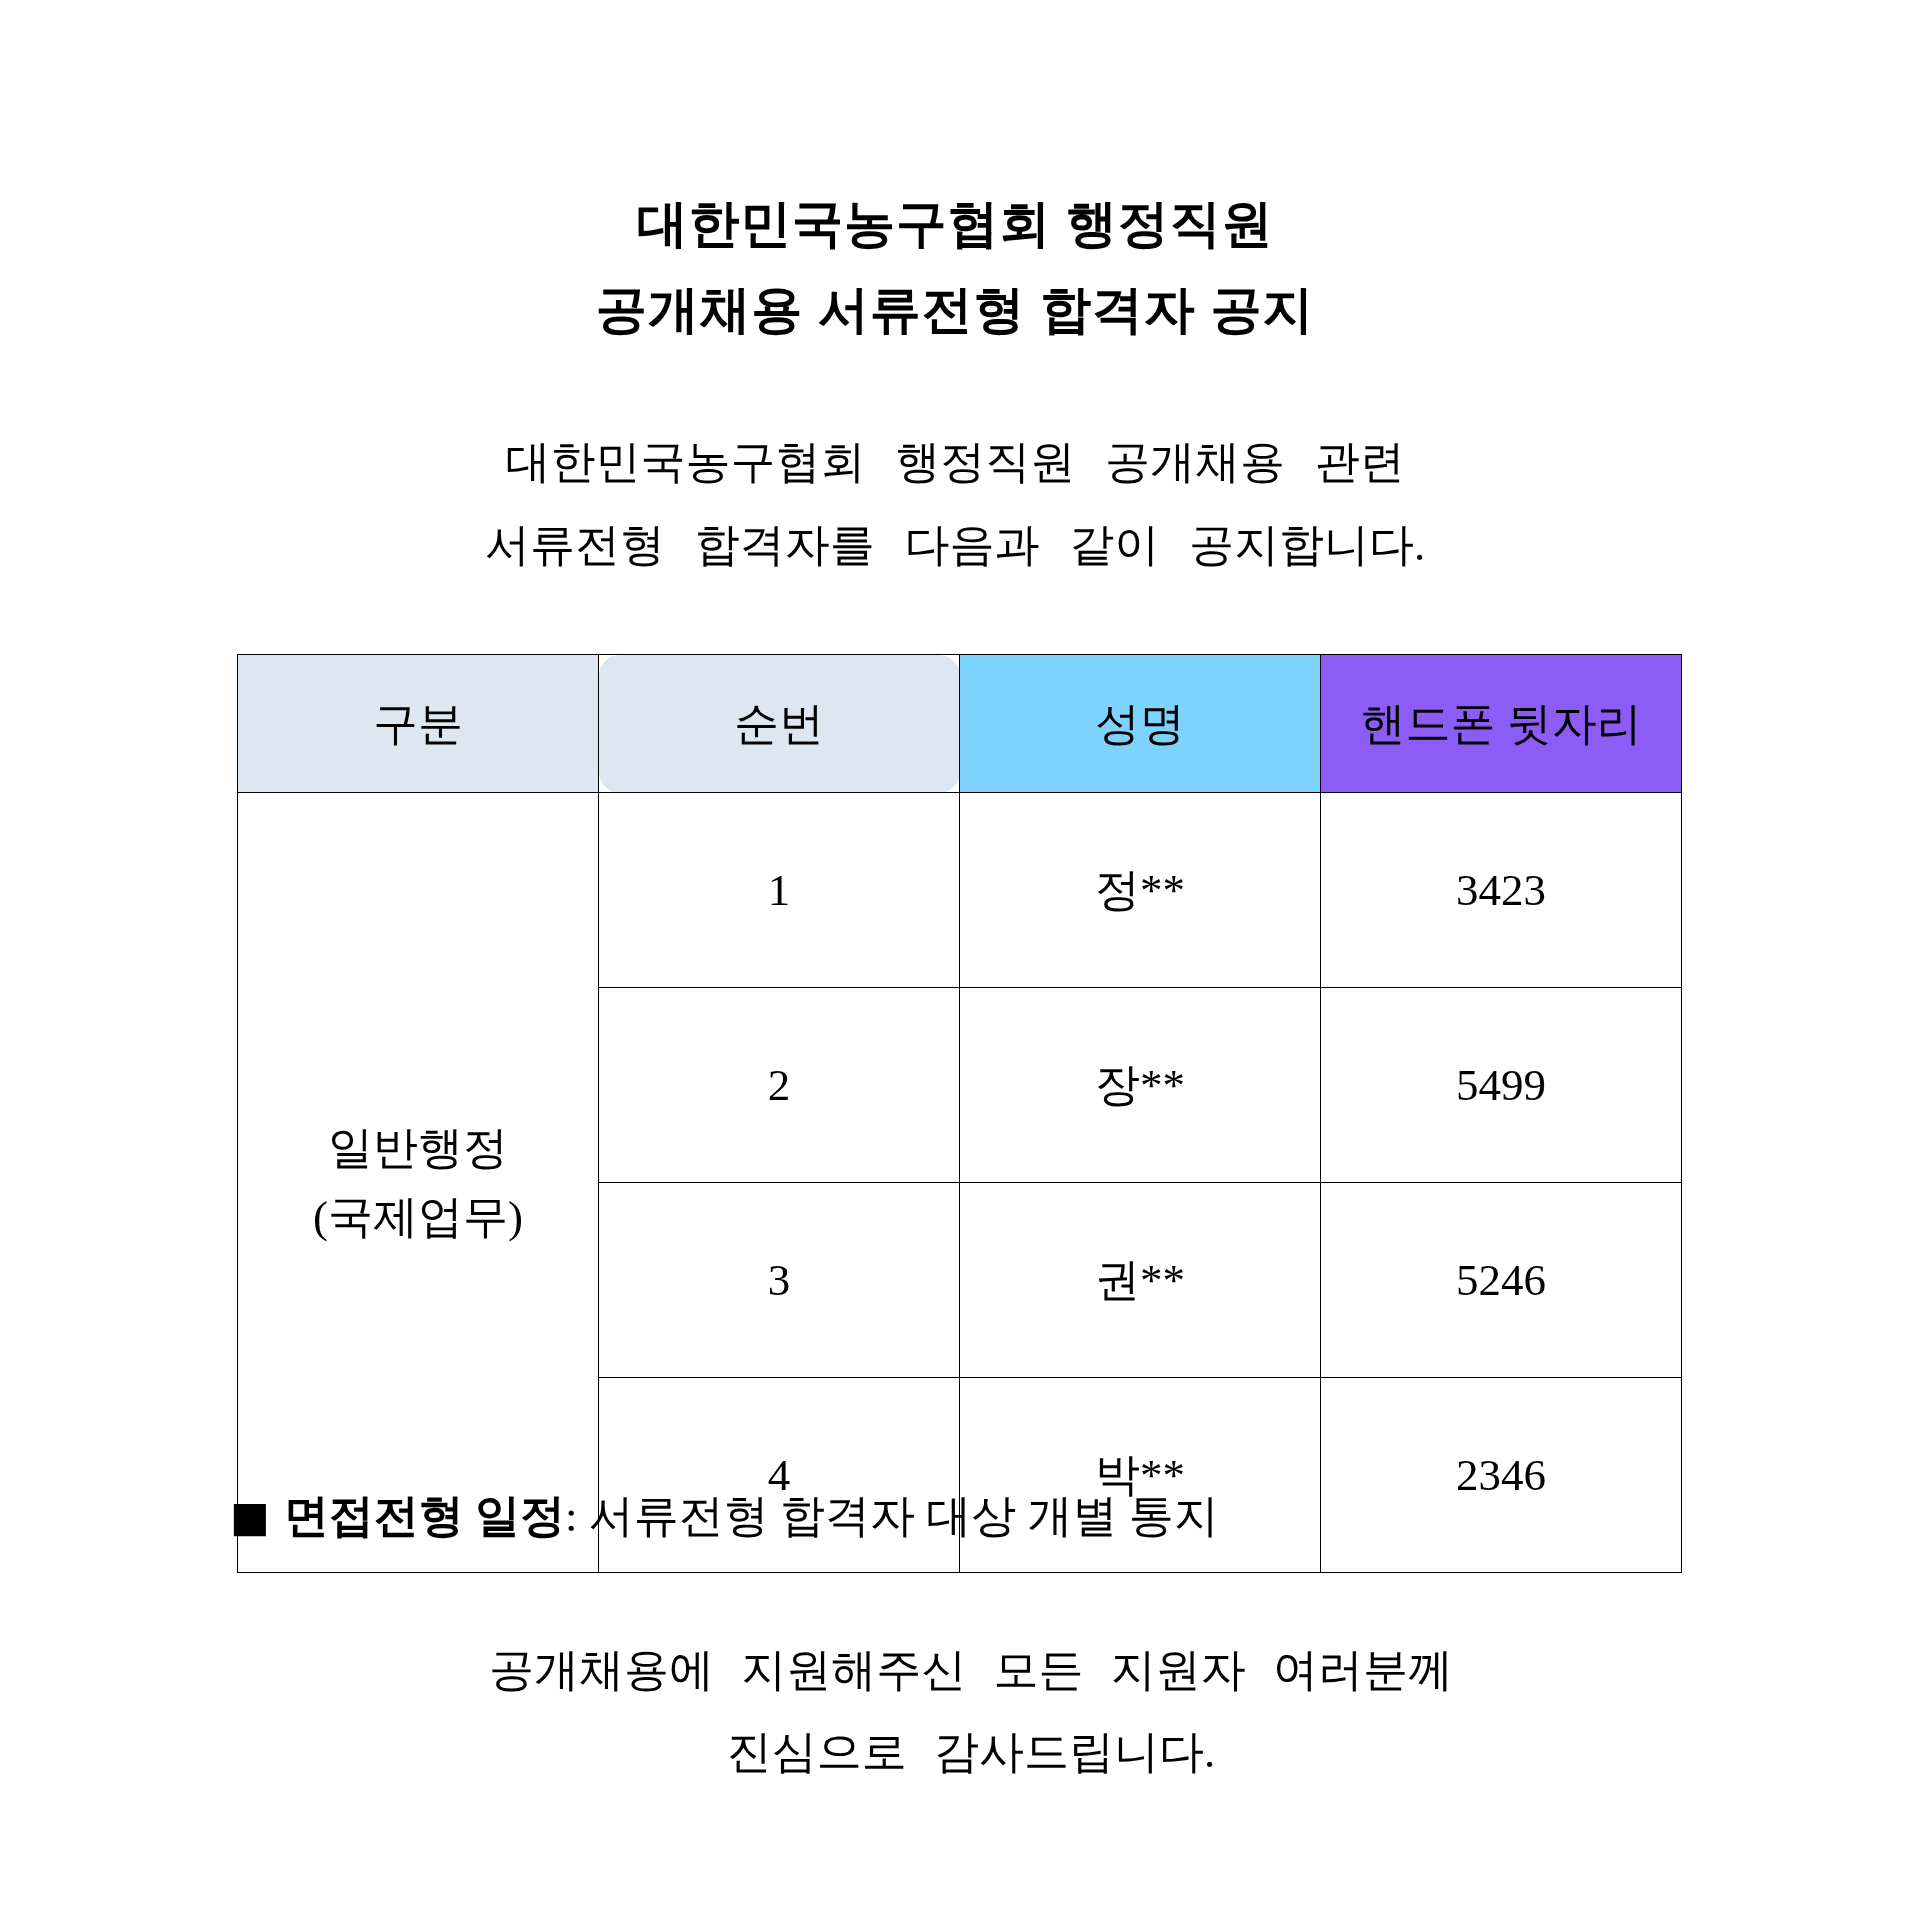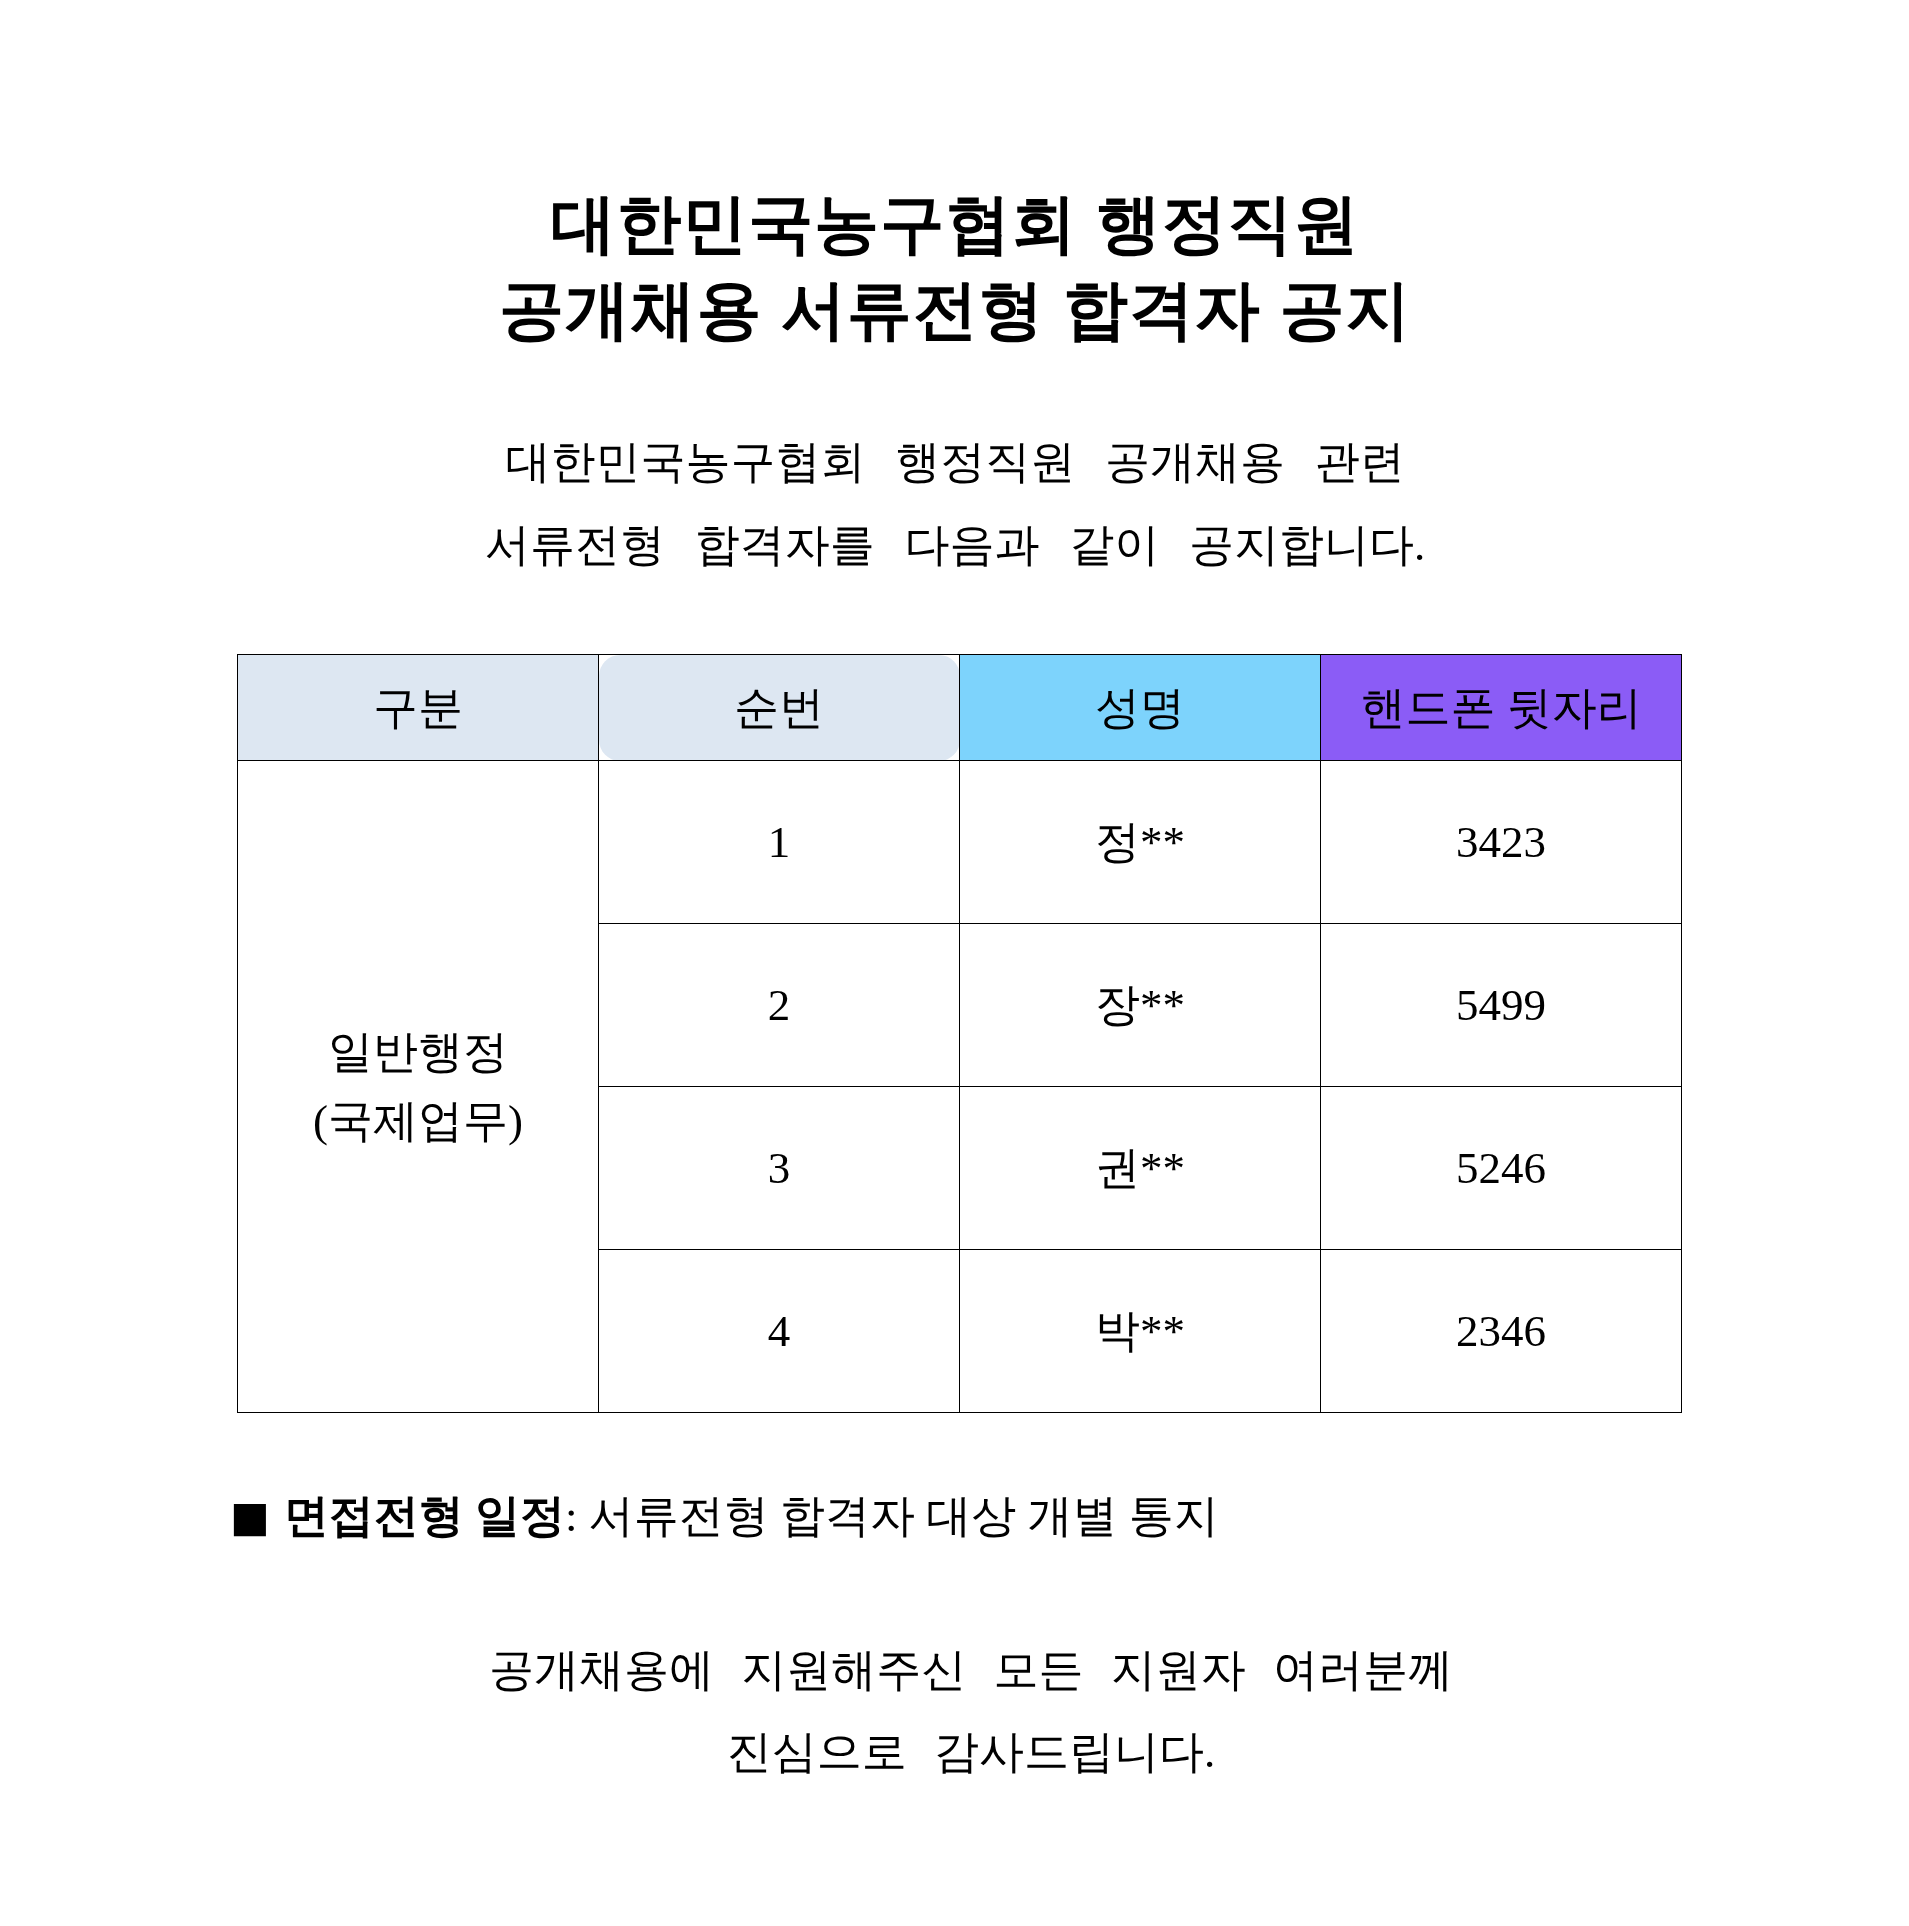--- a/index.html
+++ b/index.html
@@ -3,33 +3,33 @@
 <meta charset="utf-8">
 <style>
   html,body { margin:0; padding:0; }
   body {
     width:1910px; height:2700px; background:#ffffff; position:relative;
     font-family:"Liberation Serif","DejaVu Serif",serif; color:#000;
   }
   .title {
     position:absolute; top:181px; left:0; width:100%;
     text-align:center; font-family:"Liberation Sans","DejaVu Sans",sans-serif;
-    font-weight:bold; font-size:65px; line-height:86px; letter-spacing:0.8px;
+    font-weight:bold; font-size:51px; line-height:86px; letter-spacing:0.8px;
   }
   .intro {
     position:absolute; top:421px; left:0; width:100%;
     text-align:center; font-size:45px; line-height:83px; word-spacing:18.5px;
   }
   .tablewrap { position:absolute; left:237px; top:654px; width:1445px; }
   table.results {
     border-collapse:collapse; width:100%; table-layout:fixed;
   }
   table.results th, table.results td {
     border:1.9px solid #000; text-align:center; vertical-align:middle;
-    font-size:45px; font-weight:normal; padding:0;
+    font-size:45px; font-weight:normal; padding:16px;
   }
   table.results th { height:105px; }
   table.results td { height:162px; }
   td.category { line-height:69px; }
   .interview {
     position:absolute; left:230px; top:1486px; font-size:45px; white-space:nowrap;
   }
   .interview .sq { font-family:"DejaVu Sans",sans-serif; font-size:42px; font-weight:bold; margin-right:14px; }
   .interview .lbl { font-weight:bold; }
   .thanks {

